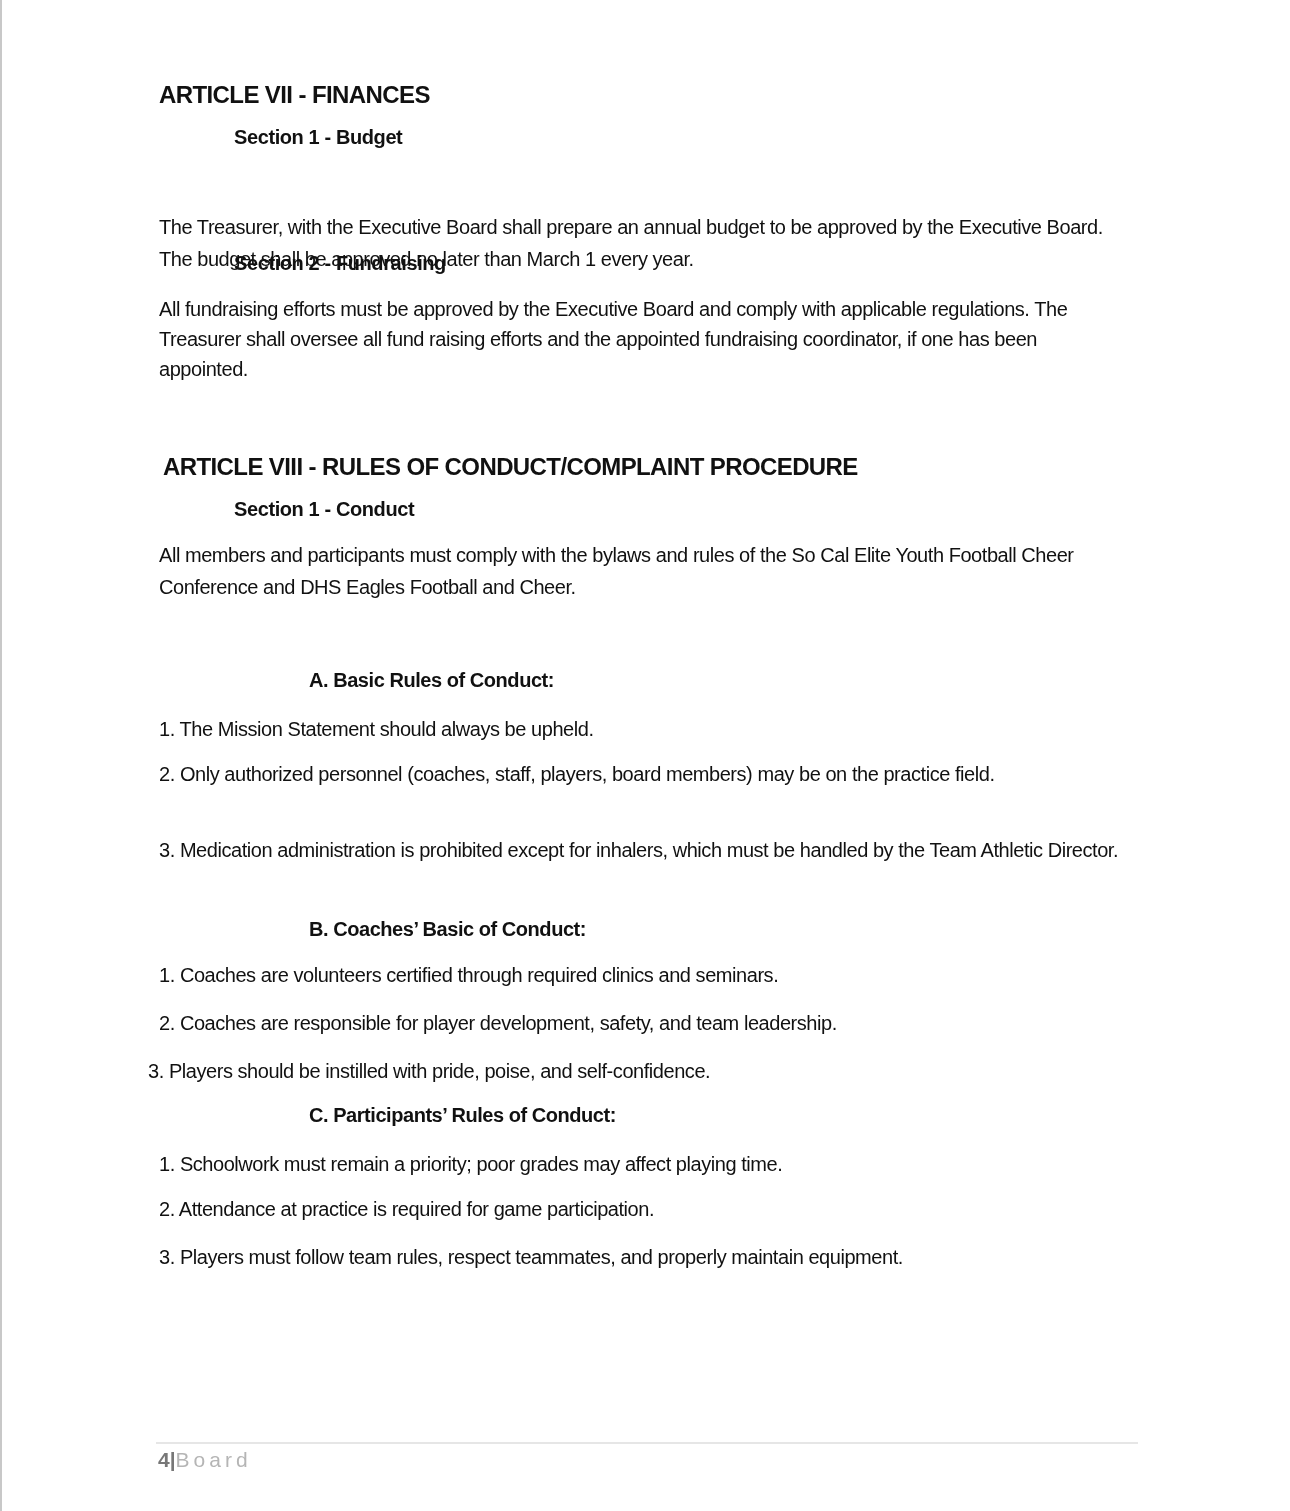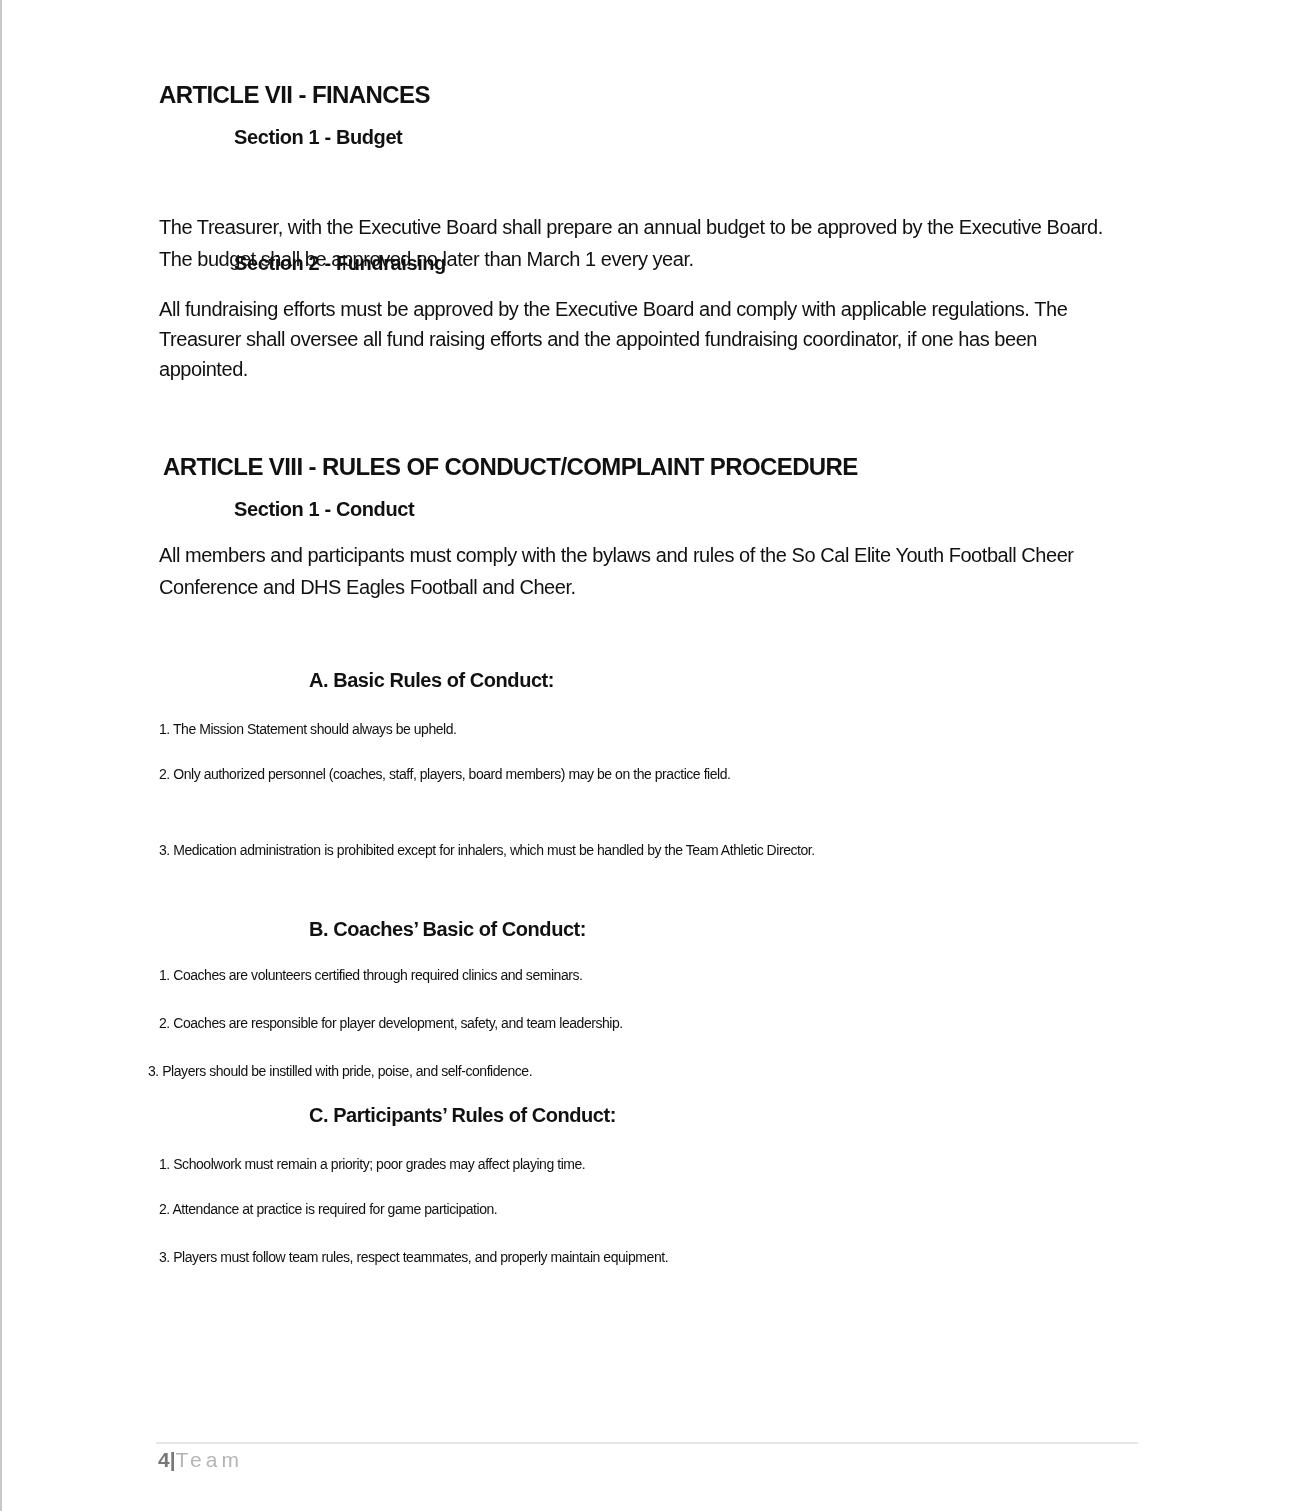--- a/index.html
+++ b/index.html
@@ -6,21 +6,21 @@
   body {
     width: 1290px; height: 1511px; background: #ffffff; position: relative; overflow: hidden;
     font-family: "Liberation Sans", sans-serif; color: #111111;
     border-left: 2px solid #c8c8c8; box-sizing: border-box;
   }
   .abs { position: absolute; white-space: nowrap; }
   .article { font-weight: bold; font-size: 24px; letter-spacing: -0.6px; }
   .section { font-weight: bold; font-size: 20px; letter-spacing: -0.4px; }
   .body-text { font-size: 20px; letter-spacing: -0.45px; line-height: 32px; white-space: normal; width: 980px; }
   .subhead { font-weight: bold; font-size: 20px; letter-spacing: -0.45px; }
-  .item { font-size: 14px; letter-spacing: -0.45px; line-height: 30px; white-space: normal; width: 980px; }
+  .item { font-size: 20px; letter-spacing: -0.45px; line-height: 30px; white-space: normal; width: 980px; }
   .footer-rule { position: absolute; left: 154px; top: 1442px; width: 982px; height: 2px; background: #e6e6e6; }
   .footer { position: absolute; left: 156px; top: 1448px; font-size: 21px; }
   .footer .num { font-weight: bold; color: #777; }
   .footer .bar { color: #777; font-weight: bold; }
   .footer .page { color: #b5b5b5; letter-spacing: 4px; }
 </style>
 </head>
 <body>
 
 <div>
@@ -46,15 +46,15 @@
   <div class="abs item" style="left:157px; top:1008px;">2. Coaches are responsible for player development, safety, and team leadership.</div>
   <div class="abs item" style="left:146px; top:1056px;">3. Players should be instilled with pride, poise, and self-confidence.</div>
 
   <div class="abs subhead" style="left:307px; top:1104px;">C. Participants’ Rules of Conduct:</div>
   <div class="abs item" style="left:157px; top:1149px;">1. Schoolwork must remain a priority; poor grades may affect playing time.</div>
   <div class="abs item" style="left:157px; top:1194px;">2. Attendance at practice is required for game participation.</div>
   <div class="abs item" style="left:157px; top:1242px;">3. Players must follow team rules, respect teammates, and properly maintain equipment.</div>
 
   <div class="footer-rule"></div>
   <div class="footer">
-    <span class="num">4</span><span class="bar">|</span><span class="page">Team</span>
+    <span class="num">4</span><span class="bar">|</span><span class="page">Board</span>
   </div>
 </div>
 
 </body></html>

